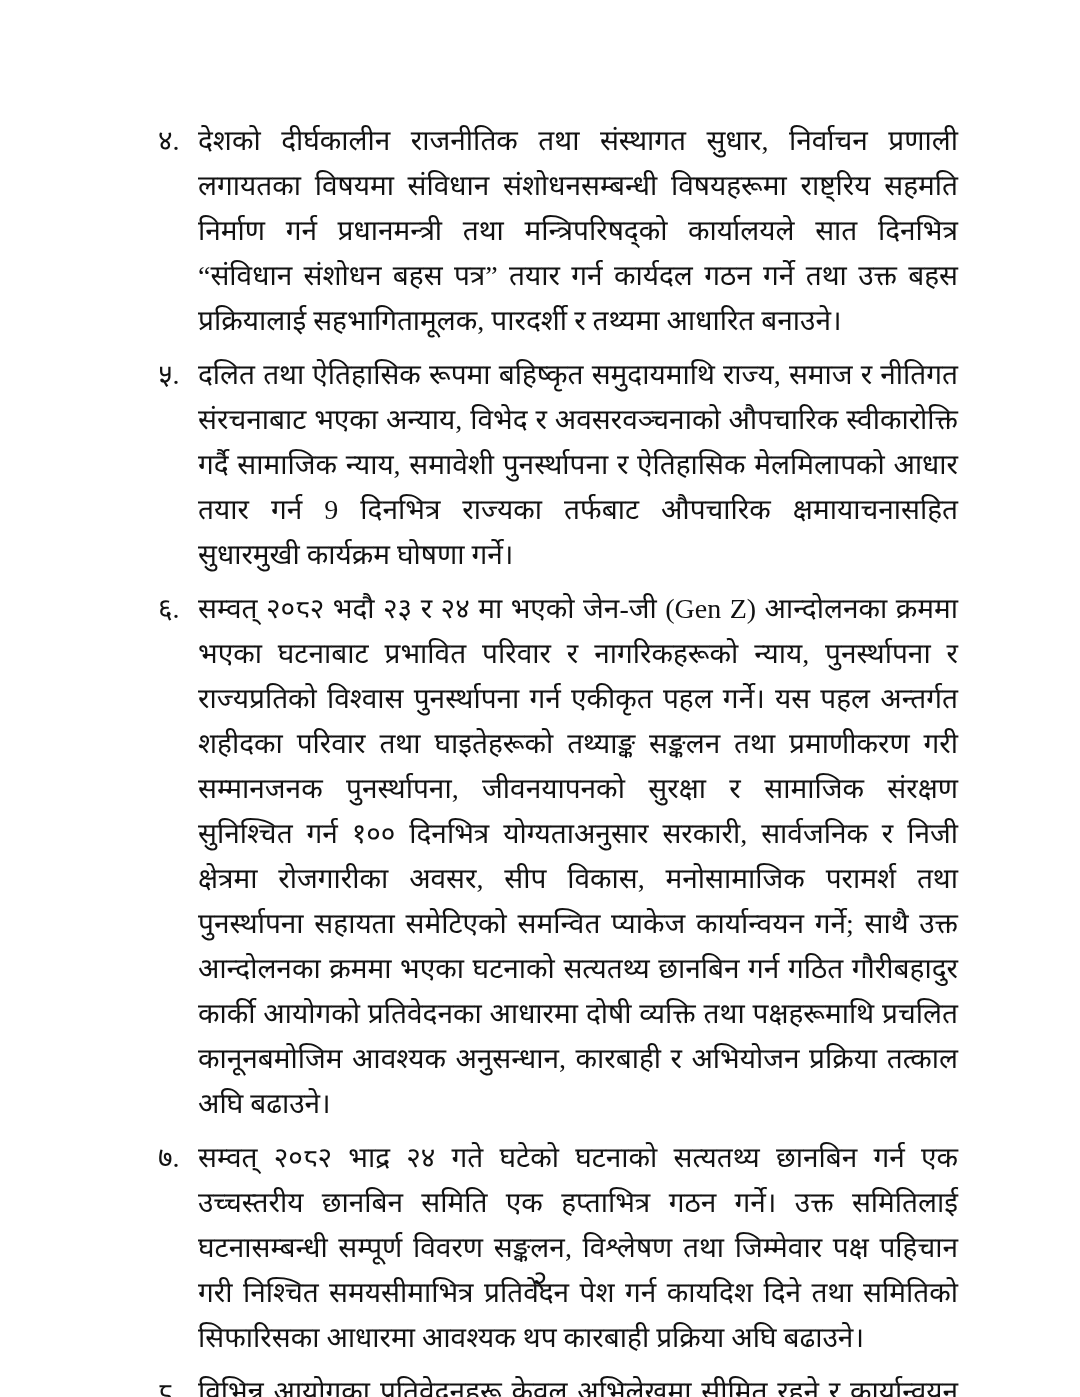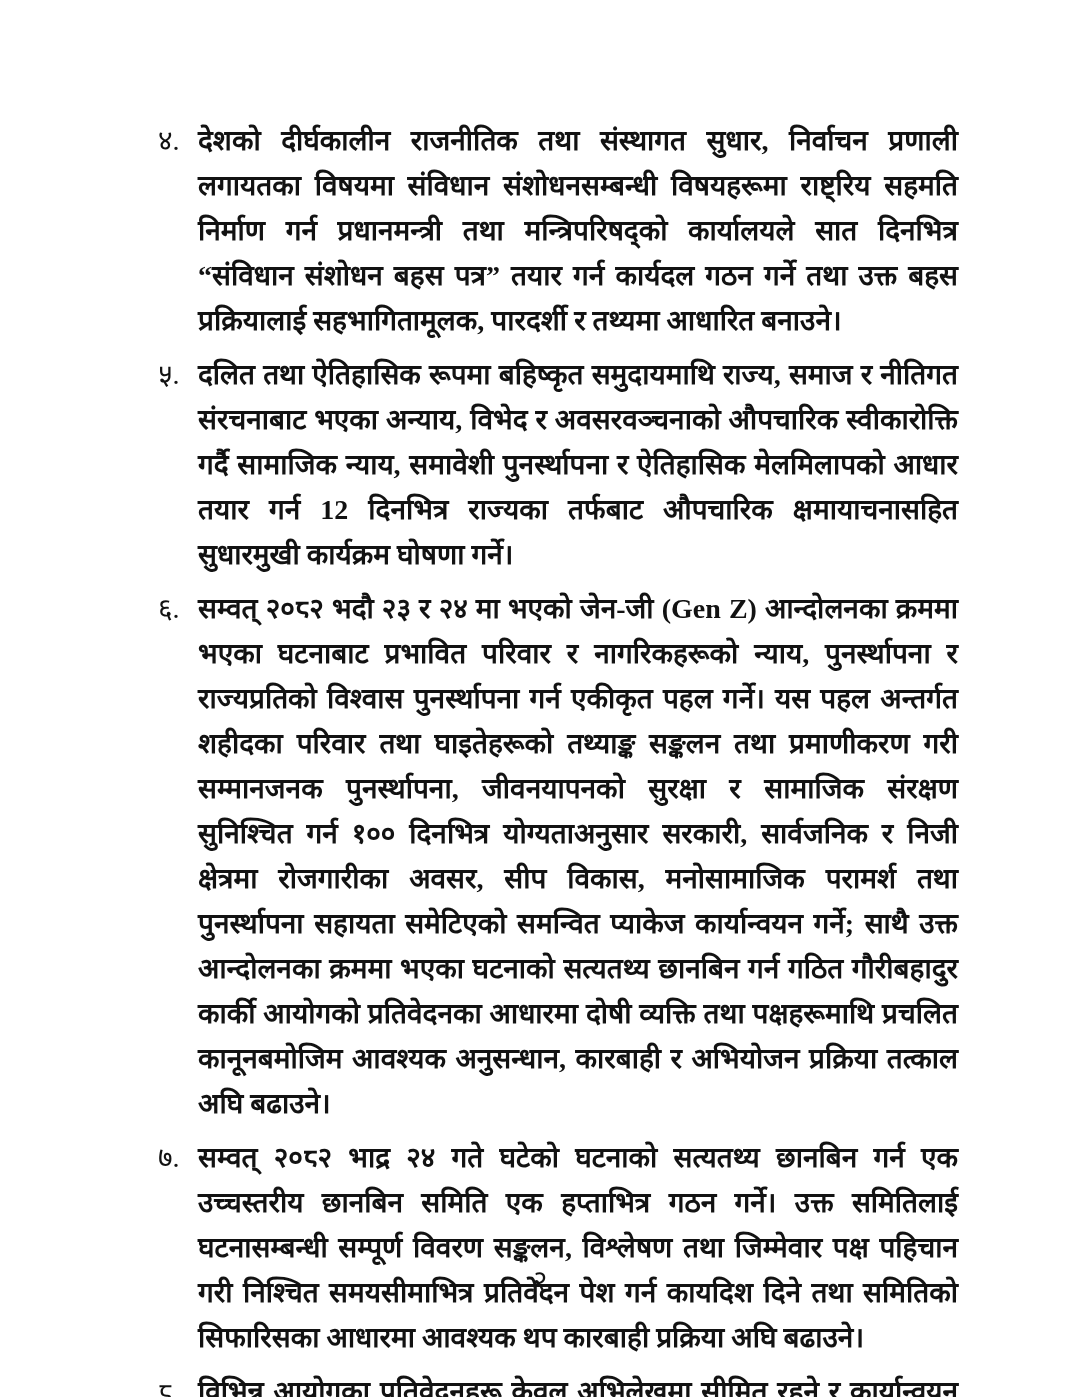--- a/index.html
+++ b/index.html
@@ -34,21 +34,20 @@
     margin-bottom: 9px;
   }
   .list-item .marker {
     flex: 0 0 40px;
     white-space: nowrap;
   }
   .list-item .text {
     flex: 1 1 auto;
     text-align: justify;
     text-justify: inter-word;
-    font-weight: bold;
   }
   .page-number {
     position: absolute;
     top: 1258px;
     left: 0;
     width: 100%;
     text-align: center;
     font-size: 28px;
     line-height: 45px;
   }
@@ -61,21 +60,21 @@
 
     <div class="numbered-list">
 
       <div class="list-item">
         <span class="marker">४.</span>
         <span class="text">देशको दीर्घकालीन राजनीतिक तथा संस्थागत सुधार, निर्वाचन प्रणाली लगायतका विषयमा संविधान संशोधनसम्बन्धी विषयहरूमा राष्ट्रिय सहमति निर्माण गर्न प्रधानमन्त्री तथा मन्त्रिपरिषद्को कार्यालयले सात दिनभित्र “संविधान संशोधन बहस पत्र” तयार गर्न कार्यदल गठन गर्ने तथा उक्त बहस प्रक्रियालाई सहभागितामूलक, पारदर्शी र तथ्यमा आधारित बनाउने।</span>
       </div>
 
       <div class="list-item">
         <span class="marker">५.</span>
-        <span class="text">दलित तथा ऐतिहासिक रूपमा बहिष्कृत समुदायमाथि राज्य, समाज र नीतिगत संरचनाबाट भएका अन्याय, विभेद र अवसरवञ्चनाको औपचारिक स्वीकारोक्ति गर्दै सामाजिक न्याय, समावेशी पुनर्स्थापना र ऐतिहासिक मेलमिलापको आधार तयार गर्न 12 दिनभित्र राज्यका तर्फबाट औपचारिक क्षमायाचनासहित सुधारमुखी कार्यक्रम घोषणा गर्ने।</span>
+        <span class="text">दलित तथा ऐतिहासिक रूपमा बहिष्कृत समुदायमाथि राज्य, समाज र नीतिगत संरचनाबाट भएका अन्याय, विभेद र अवसरवञ्चनाको औपचारिक स्वीकारोक्ति गर्दै सामाजिक न्याय, समावेशी पुनर्स्थापना र ऐतिहासिक मेलमिलापको आधार तयार गर्न 9 दिनभित्र राज्यका तर्फबाट औपचारिक क्षमायाचनासहित सुधारमुखी कार्यक्रम घोषणा गर्ने।</span>
       </div>
 
       <div class="list-item">
         <span class="marker">६.</span>
         <span class="text">सम्वत् २०८२ भदौ २३ र २४ मा भएको जेन-जी (Gen Z) आन्दोलनका क्रममा भएका घटनाबाट प्रभावित परिवार र नागरिकहरूको न्याय, पुनर्स्थापना र राज्यप्रतिको विश्वास पुनर्स्थापना गर्न एकीकृत पहल गर्ने। यस पहल अन्तर्गत शहीदका परिवार तथा घाइतेहरूको तथ्याङ्क सङ्कलन तथा प्रमाणीकरण गरी सम्मानजनक पुनर्स्थापना, जीवनयापनको सुरक्षा र सामाजिक संरक्षण सुनिश्चित गर्न १०० दिनभित्र योग्यताअनुसार सरकारी, सार्वजनिक र निजी क्षेत्रमा रोजगारीका अवसर, सीप विकास, मनोसामाजिक परामर्श तथा पुनर्स्थापना सहायता समेटिएको समन्वित प्याकेज कार्यान्वयन गर्ने;  साथै उक्त आन्दोलनका क्रममा भएका घटनाको सत्यतथ्य छानबिन गर्न गठित गौरीबहादुर कार्की आयोगको प्रतिवेदनका आधारमा दोषी व्यक्ति तथा पक्षहरूमाथि प्रचलित कानूनबमोजिम आवश्यक अनुसन्धान, कारबाही र अभियोजन प्रक्रिया तत्काल अघि बढाउने।</span>
       </div>
 
       <div class="list-item">
         <span class="marker">७.</span>
         <span class="text">सम्वत् २०८२ भाद्र २४ गते घटेको घटनाको सत्यतथ्य छानबिन गर्न एक उच्चस्तरीय छानबिन समिति एक हप्ताभित्र गठन गर्ने। उक्त समितिलाई घटनासम्बन्धी सम्पूर्ण विवरण सङ्कलन, विश्लेषण तथा जिम्मेवार पक्ष पहिचान गरी निश्चित समयसीमाभित्र प्रतिवेदन पेश गर्न कायदिश दिने तथा समितिको सिफारिसका आधारमा आवश्यक थप कारबाही प्रक्रिया अघि बढाउने।</span>

